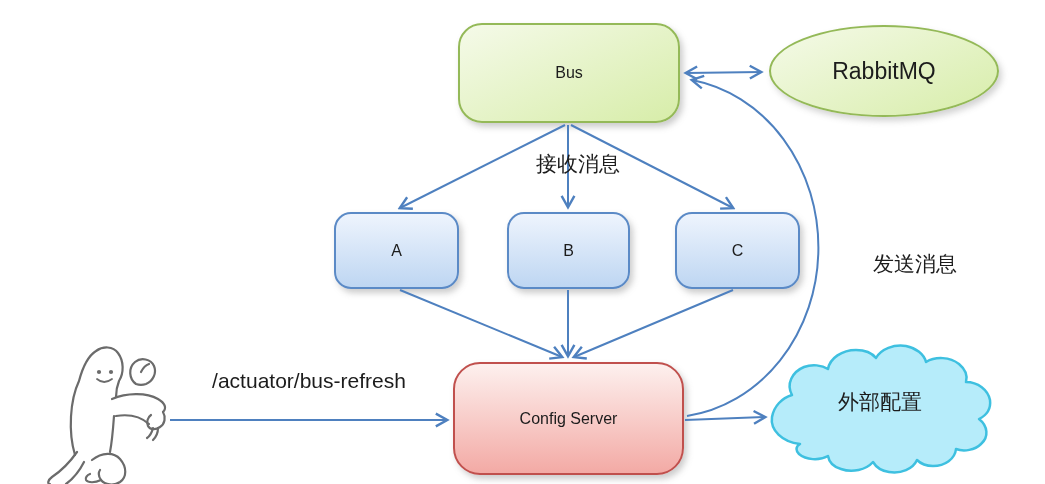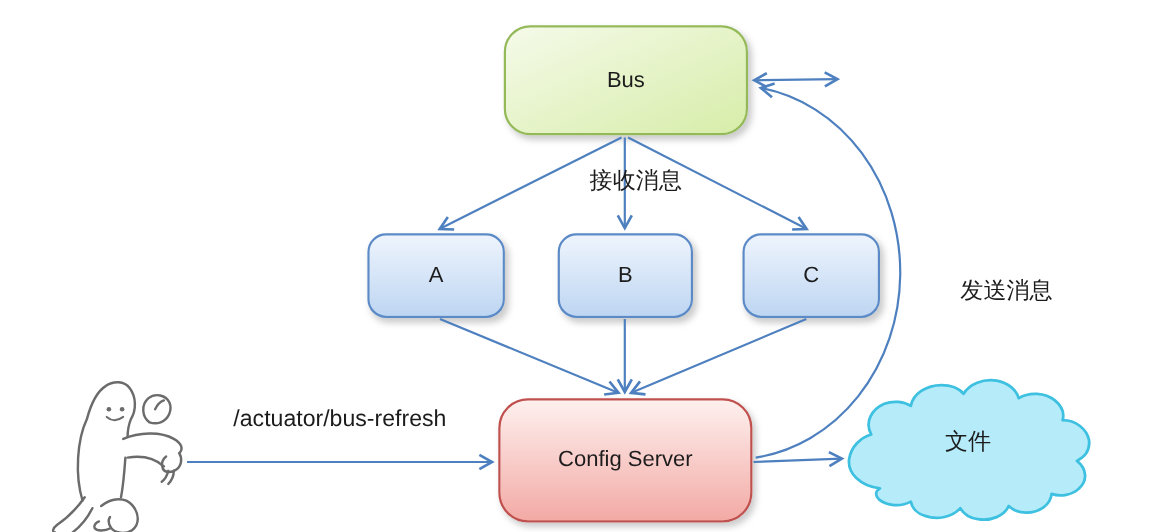--- a/index.html
+++ b/index.html
@@ -3,21 +3,21 @@
 <meta charset="utf-8">
 <style>
   html,body{margin:0;padding:0;background:#ffffff;}
   body{font-family:"Liberation Sans","DejaVu Sans",sans-serif;color:#1c1c1c;}
   .canvas{position:relative;width:1045px;height:484px;background:#ffffff;overflow:hidden;}
 
   
   .node{position:absolute;display:flex;align-items:center;justify-content:center;
         box-sizing:border-box;text-align:center;z-index:1;
         box-shadow:3px 4px 6px rgba(110,110,110,.35);}
-  .node .lbl{font-size:20px;}
+  .node .lbl{font-size:16px;}
   .green{background:linear-gradient(155deg,var(--c-green-fill-top,#f4fae8) 0%,var(--c-green-fill-bottom,#d7eda9) 100%);
          border:2px solid var(--c-green-border,#94b958);}
   .blue{background:linear-gradient(180deg,var(--c-blue-fill-top,#eef4fd) 0%,var(--c-blue-fill-bottom,#bed6f2) 100%);
         border:2px solid var(--c-blue-border,#5b8ac6);}
   .red{background:linear-gradient(180deg,var(--c-red-fill-top,#fdf0ee) 0%,var(--c-red-fill-bottom,#f3aaa5) 100%);
        border:2px solid var(--c-red-border,#c0504d);}
 
   #node-bus{left:458px;top:23px;width:222px;height:100px;border-radius:24px;}
   #node-rabbitmq{left:769px;top:25px;width:230px;height:92px;border-radius:50%;box-shadow:3px 4px 6px rgba(110,110,110,.3);}
   #node-rabbitmq .lbl{font-size:23px;}
@@ -43,20 +43,23 @@
 </style>
 </head>
 <body>
 
 <div class="canvas">
 
   <div id="node-bus" class="node green">
     <span class="lbl">Bus</span>
   </div>
 
+  <div id="node-rabbitmq" class="node green">
+    <span class="lbl">RabbitMQ</span>
+  </div>
 
   <div id="node-a" class="node blue">
     <span class="lbl">A</span>
   </div>
 
   <div id="node-b" class="node blue">
     <span class="lbl">B</span>
   </div>
 
   <div id="node-c" class="node blue">
@@ -130,16 +133,16 @@
     <path class="arrow" marker-end="url(#ah)" d="M687,416 A152 170 0 0 0 692,80"></path>
   </svg>
 
   <div id="lbl-send" class="edge-label">发送消息</div>
 
   <div id="lbl-receive" class="edge-label">接收消息</div>
 
   <div id="lbl-refresh" class="edge-label">/actuator/bus-refresh</div>
 
   <div id="lbl-cloud" class="edge-label">
-    <div>文件</div>
+    <div>外部配置</div>
   </div>
 
 </div>
 
 </body></html>

